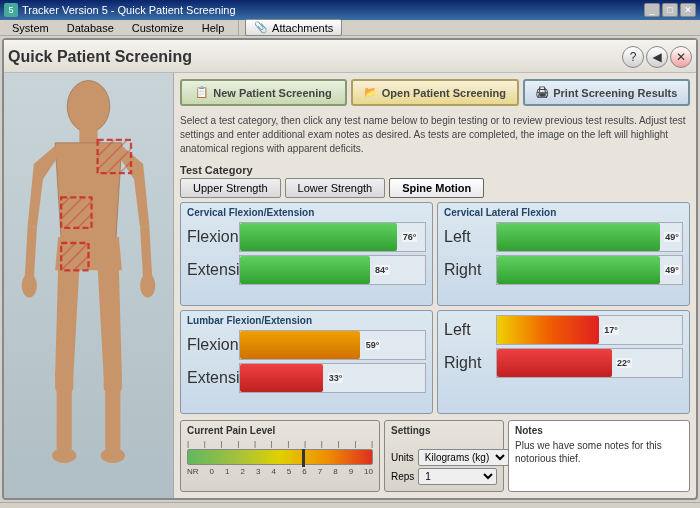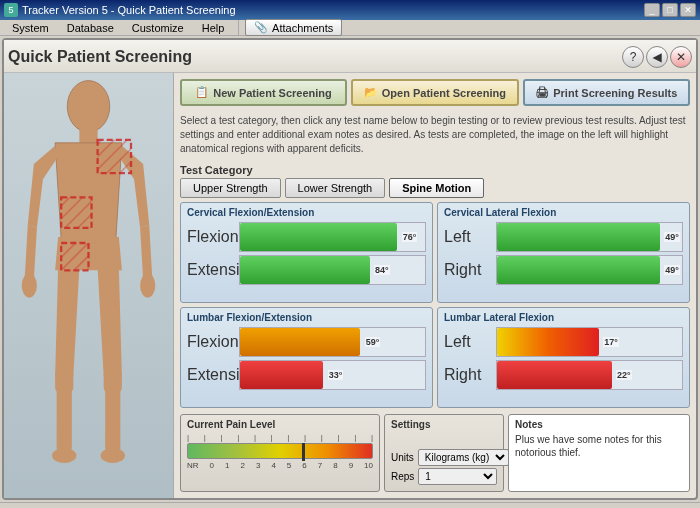--- a/index.html
+++ b/index.html
@@ -276,21 +276,21 @@
       border: 1px solid #888;
       border-radius: 3px;
       background: linear-gradient(to bottom, #e8e4dc, #d8d4cc);
       padding: 4px 6px;
       width: 120px;
     }
     .settings-title {
       font-size: 10px;
       font-weight: bold;
       color: #333;
-      margin-bottom: 19px;
+      margin-bottom: 13px;
     }
     .setting-row {
       display: flex;
       align-items: center;
       gap: 4px;
       margin-bottom: 2px;
       font-size: 10px;
     }
     .setting-select {
       flex: 1;
@@ -507,21 +507,20 @@
             <span class="bar-label">Extension</span>
             <div class="bar-container">
               <div class="bar-fill bar-red" style="width:45%">
                 <span class="bar-value">33°</span>
               </div>
             </div>
           </div>
         </div>
 
         <div class="result-box">
-          <div class="result-box-title">Lumbar Lateral Flexion</div>
           <div class="bar-row">
             <span class="bar-label">Left</span>
             <div class="bar-container">
               <div class="bar-fill bar-yellow-red" style="width:55%">
                 <span class="bar-value">17°</span>
               </div>
             </div>
           </div>
           <div class="bar-row">
             <span class="bar-label">Right</span>

